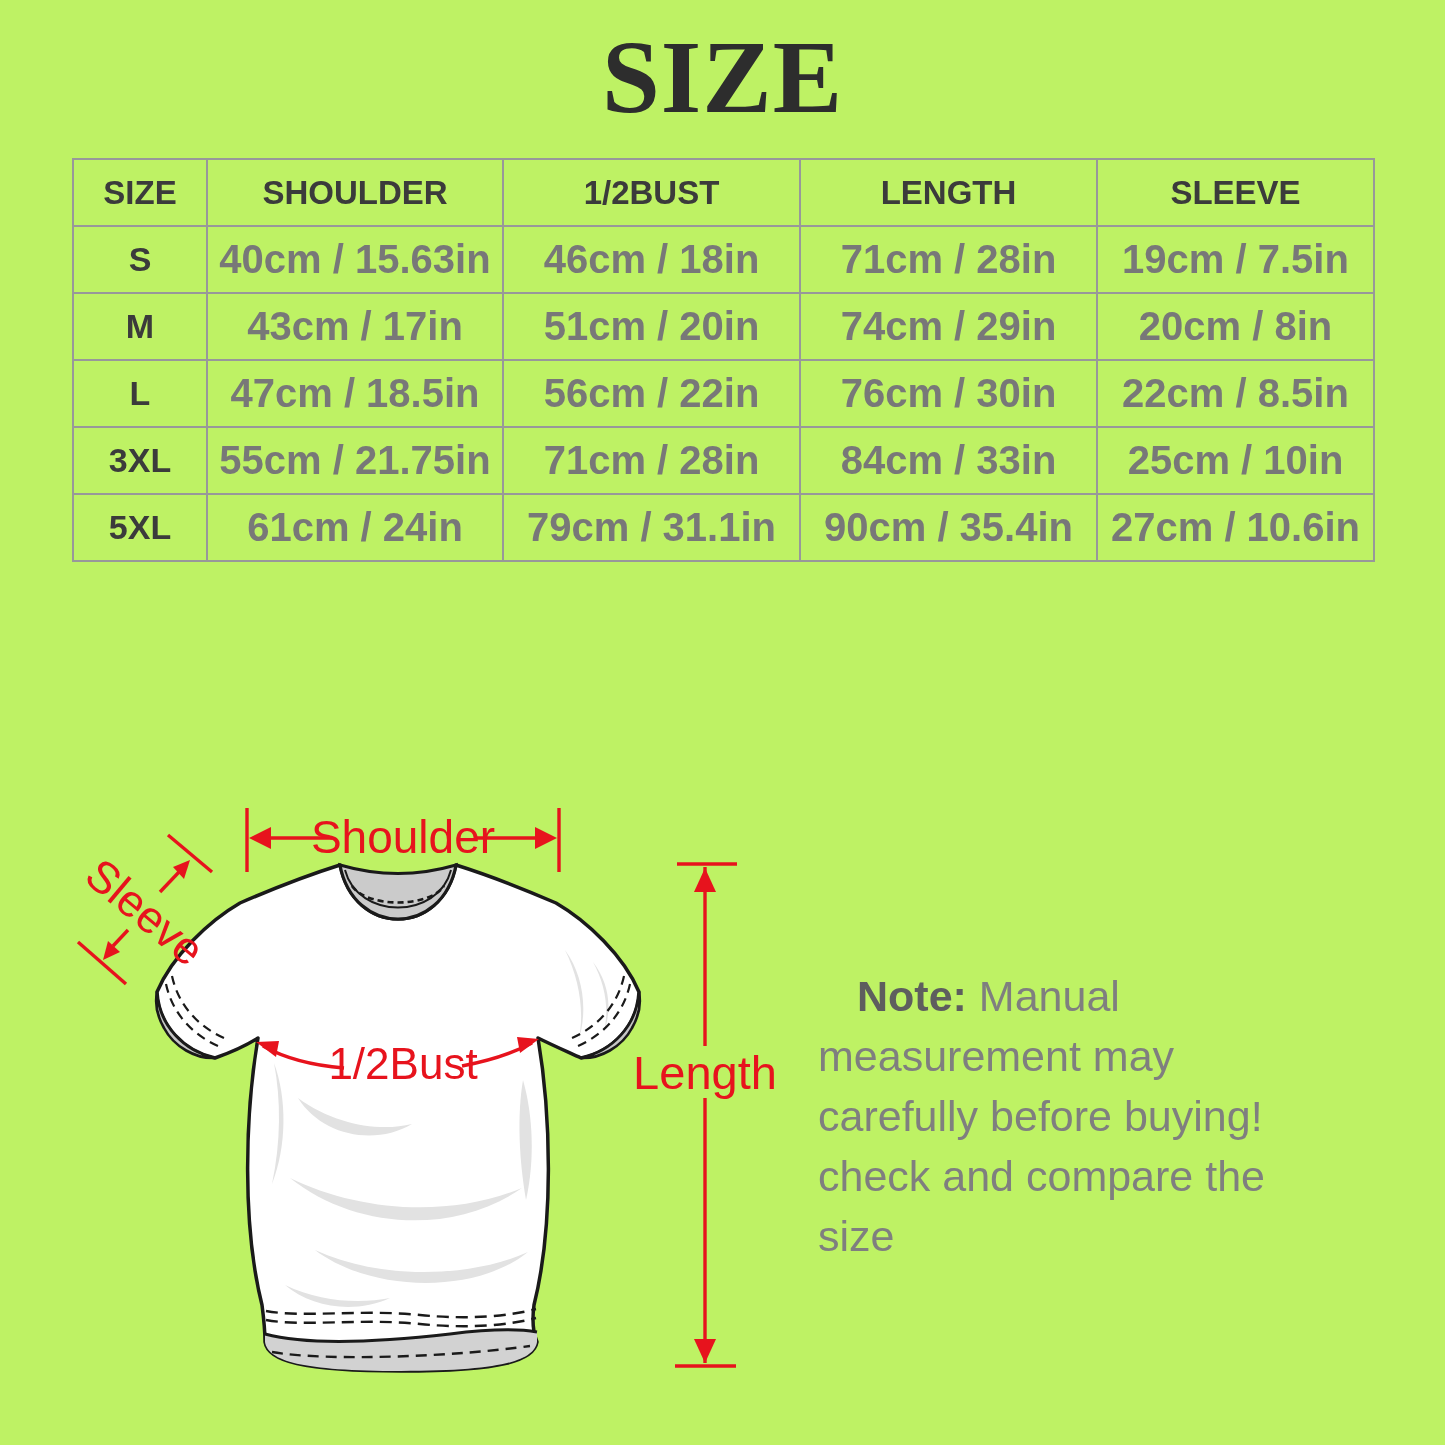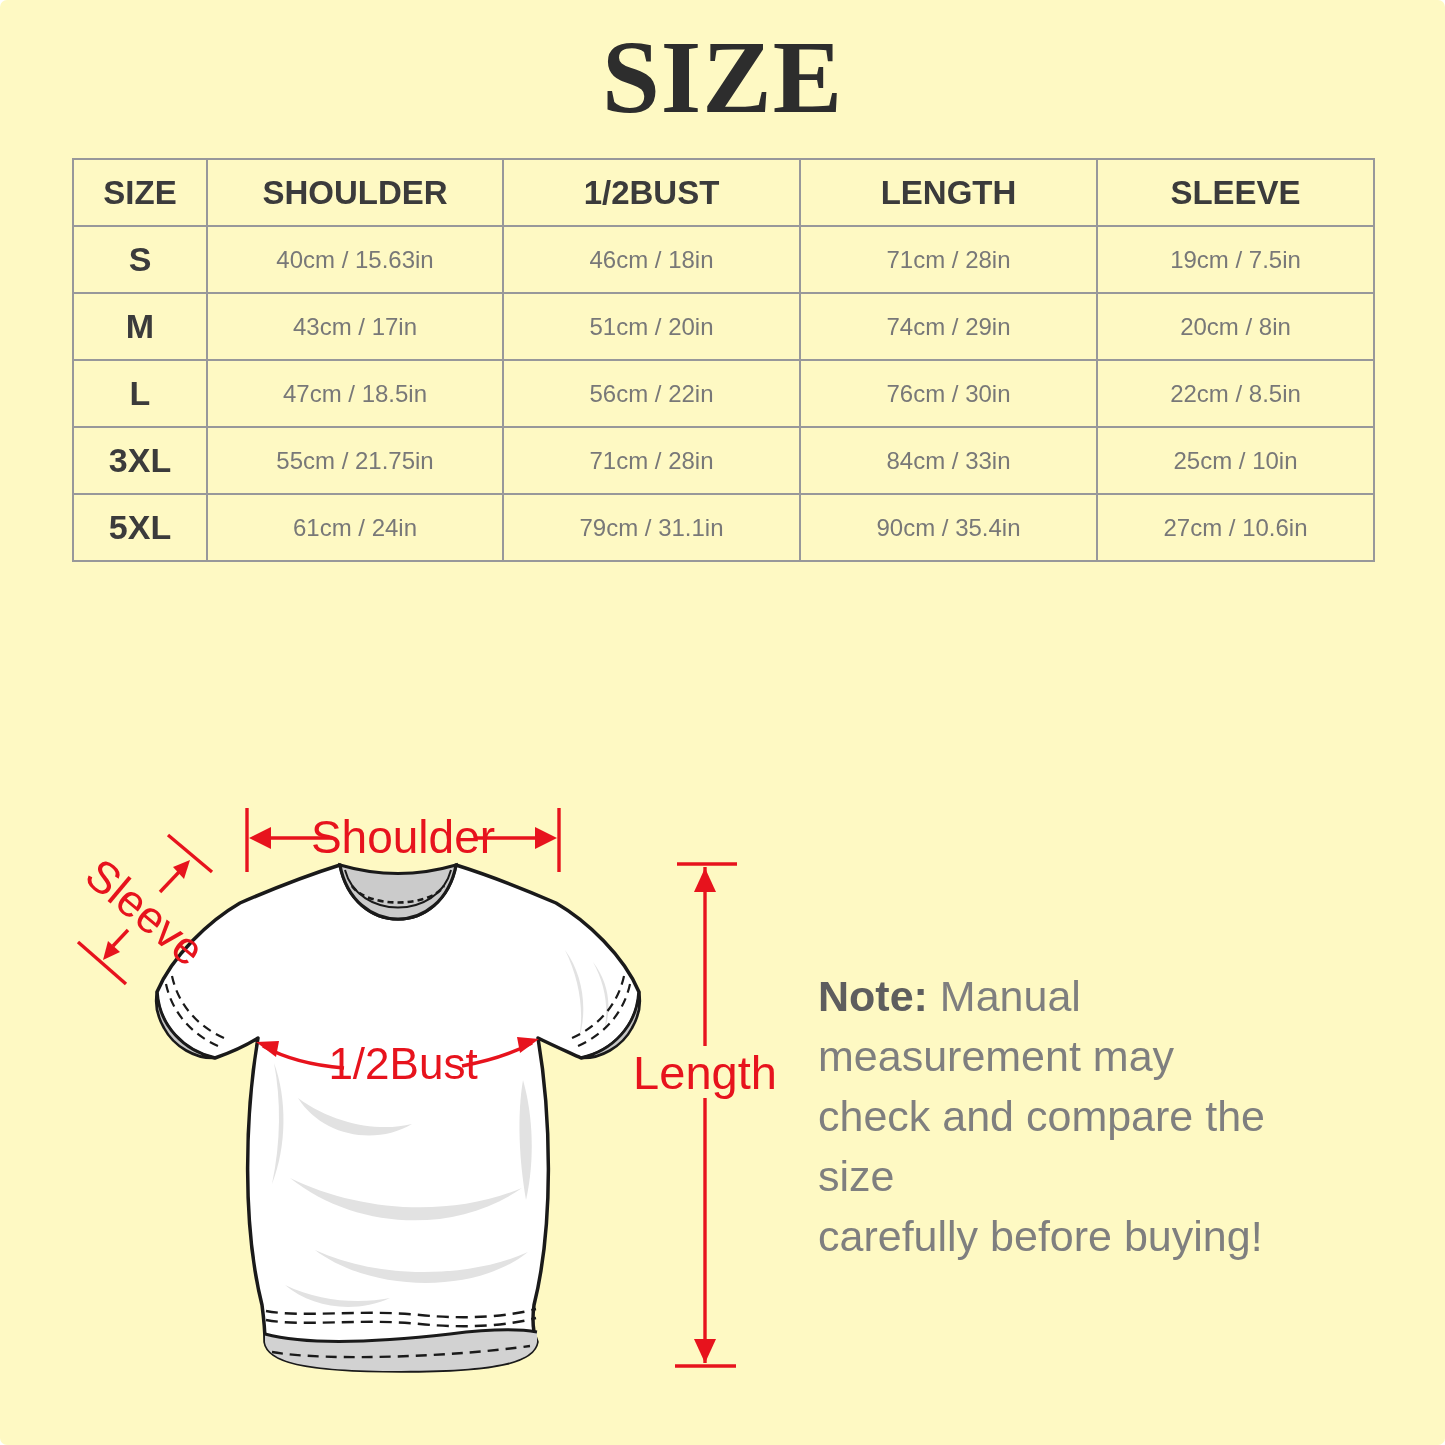--- a/index.html
+++ b/index.html
@@ -1,44 +1,43 @@
 <!DOCTYPE html>
 <html><head>
 <meta charset="utf-8">
 <style>
   html,body{margin:0;padding:0;background:#fff;}
   #page{
-    position:relative;width:1445px;height:1445px;background:#fef9c3;overflow:hidden;
+    position:relative;width:1445px;height:1445px;background:#bef264;overflow:hidden;
     font-family:"Liberation Sans",sans-serif;
-    border-radius:7px;
   }
   
   #title{
     position:absolute;left:0;top:22px;width:100%;text-align:center;
     font-family:"Liberation Serif",serif;font-weight:bold;font-size:104px;
     color:#2d2d2d;letter-spacing:1px;line-height:110px;
   }
   
   #size-table{
     position:absolute;left:72px;top:158px;width:1301px;
     border-collapse:collapse;table-layout:fixed;
   }
   #size-table td{
     border:2px solid #98989a;height:65px;text-align:center;vertical-align:middle;
     padding:0;white-space:nowrap;
   }
   #size-table td.hdr{font-weight:bold;color:#3b3b3b;font-size:33px;}
   #size-table td.szc{font-weight:bold;color:#3b3b3b;font-size:34px;}
-  #size-table td.val{color:#787878;font-size:24px;font-weight:normal;}
+  #size-table td.val{color:#787878;font-size:40px;font-weight:bold;}
   
   #note{
     position:absolute;left:818px;top:966px;width:520px;
     font-size:43px;line-height:60px;color:#7f7f7f;
   }
-  #note .bold{font-weight:bold;color:#5e5e5e;}
+  #note .bold{font-weight:bold;color:#5e5e5e;margin-left:39px;}
   
   #tshirt-wrap{position:absolute;left:60px;top:780px;width:730px;height:660px;}
   .redtxt{font-family:"Liberation Sans",sans-serif;fill:#e7131d;}
 </style>
 </head>
 <body>
 
 <div id="page">
 
   <div id="title">SIZE</div>
@@ -174,17 +173,17 @@
         <line x1="645" y1="318" x2="645" y2="583"></line>
         <polygon points="645,88 634,112 656,112" stroke="none"></polygon>
         <polygon points="645,583 634,559 656,559" stroke="none"></polygon>
       </g>
       <text class="redtxt" x="645" y="292" text-anchor="middle" dominant-baseline="central" font-size="47">Length</text>
     </svg>
   </div>
 
   <div id="note">
     <div><span class="bold">Note:</span><span> Manual measurement may</span></div>
+    <div>carefully before buying!</div>
     <div>check and compare the size</div>
-    <div>carefully before buying!</div>
   </div>
 
 </div>
 
 </body></html>

